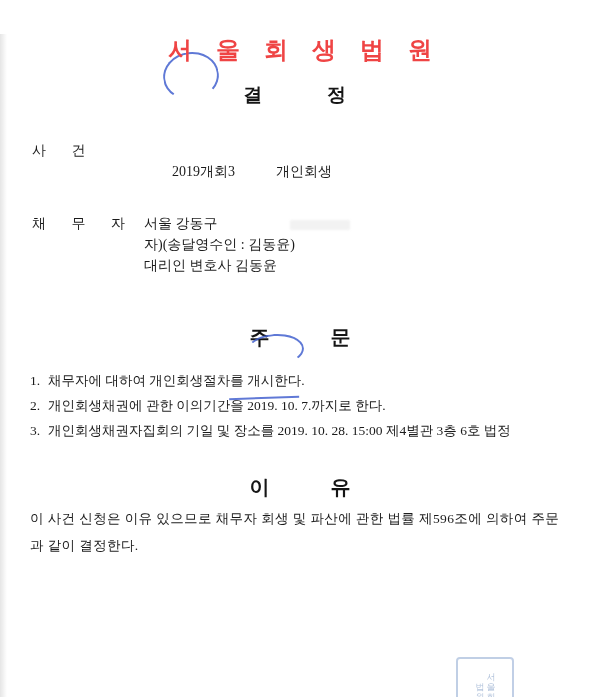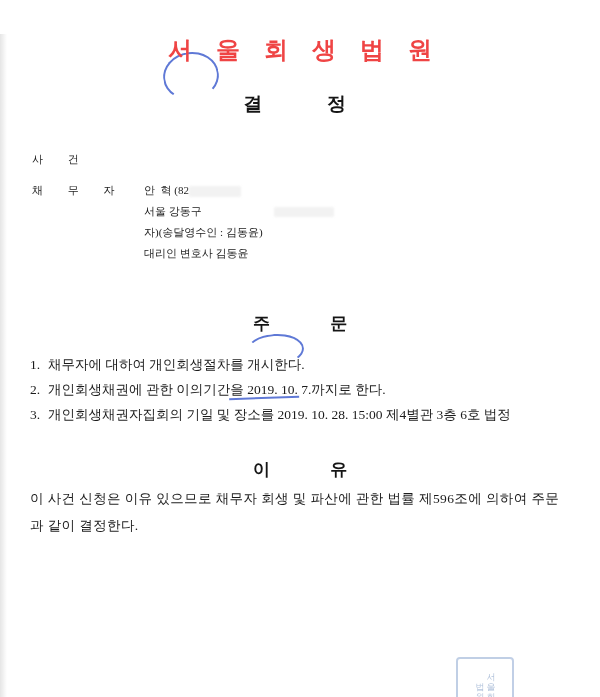--- a/index.html
+++ b/index.html
@@ -29,34 +29,34 @@
     text-align: center;
     font-size: 24px;
     font-weight: bold;
     letter-spacing: 9px;
     padding-left: 9px;
     color: #ef4444;
     position: relative;
     z-index: 2;
   }
   .doc-type {
-    margin-top: 25px;
+    margin-top: 16px;
     text-align: center;
     font-size: 19px;
     font-weight: bold;
     letter-spacing: 30px;
     padding-left: 19px;
     color: #151515;
   }
 
   
   .meta {
     margin-top: 32px;
     padding-left: 32px;
-    font-size: 11px;
+    font-size: 14px;
     line-height: 21px;
   }
   .meta-row {
     display: flex;
     align-items: flex-start;
   }
   .meta-label {
     width: 112px;
     flex: 0 0 112px;
     letter-spacing: 11px;
@@ -83,21 +83,21 @@
     filter: blur(1.1px);
     border-radius: 1px;
     vertical-align: middle;
   }
   .redact.a { width: 52px; height: 11px; }
   .redact.b { width: 60px; height: 10px; margin-left: 72px; }
 
   
   .section-head {
     text-align: center;
-    font-size: 17px;
+    font-size: 20px;
     font-weight: bold;
     letter-spacing: 28px;
     padding-left: 28px;
     color: #151515;
   }
   .section-head.ju { margin-top: 48px; }
   .section-head.iyu { margin-top: 32px; }
 
   
   ol.orders {
@@ -216,26 +216,28 @@
   <div class="ink order-circle"></div>
   <div class="ink underline-date"></div>
 
   <div class="court-title">서 울 회 생 법 원</div>
   <div class="doc-type">결          정</div>
 
   <div class="meta">
 
     <div class="meta-row case">
       <div class="meta-label">사        건</div>
+      <div class="meta-value">
+        <span class="num">2019개회3</span><span>개인회생</span>
+      </div>
     </div>
 
     <div class="meta-row meta-block">
       <div class="meta-label">채  무  자</div>
       <div class="meta-value-lines">
-        <div><span>안  혁 (82</span><span class="redact a"></span></div>
         <div><span>서울 강동구</span><span class="redact b"></span></div>
         <div>자)(송달영수인 : 김동윤)</div>
         <div>대리인 변호사 김동윤</div>
       </div>
     </div>
 
   </div>
 
   <div class="section-head ju">주        문</div>
 

